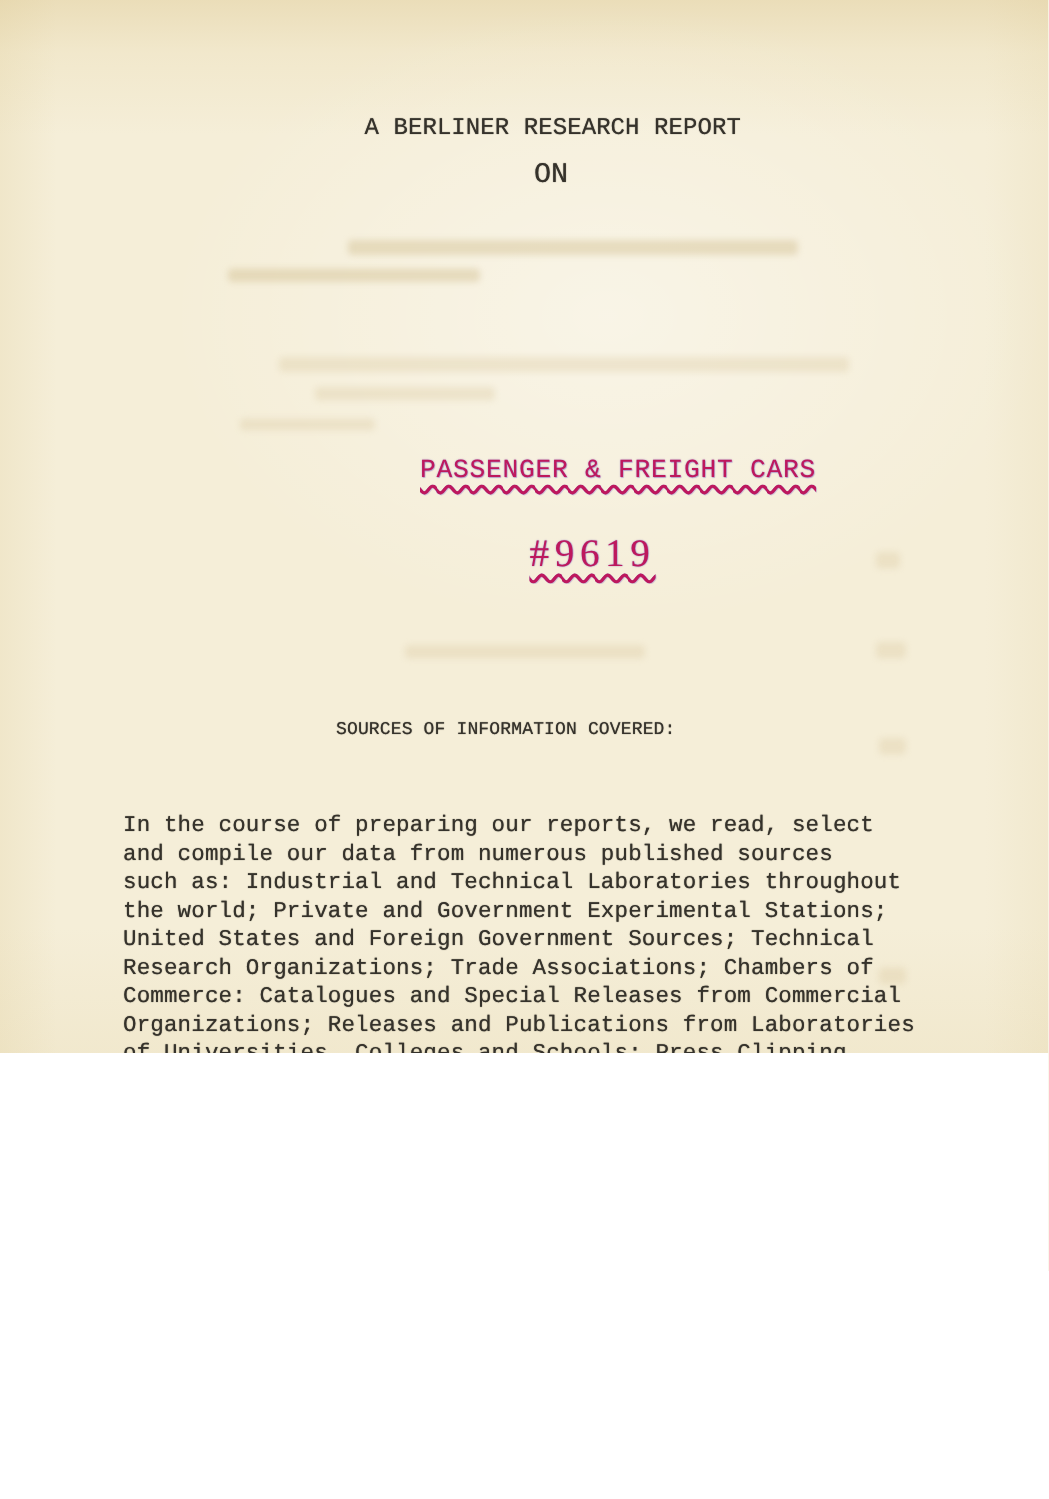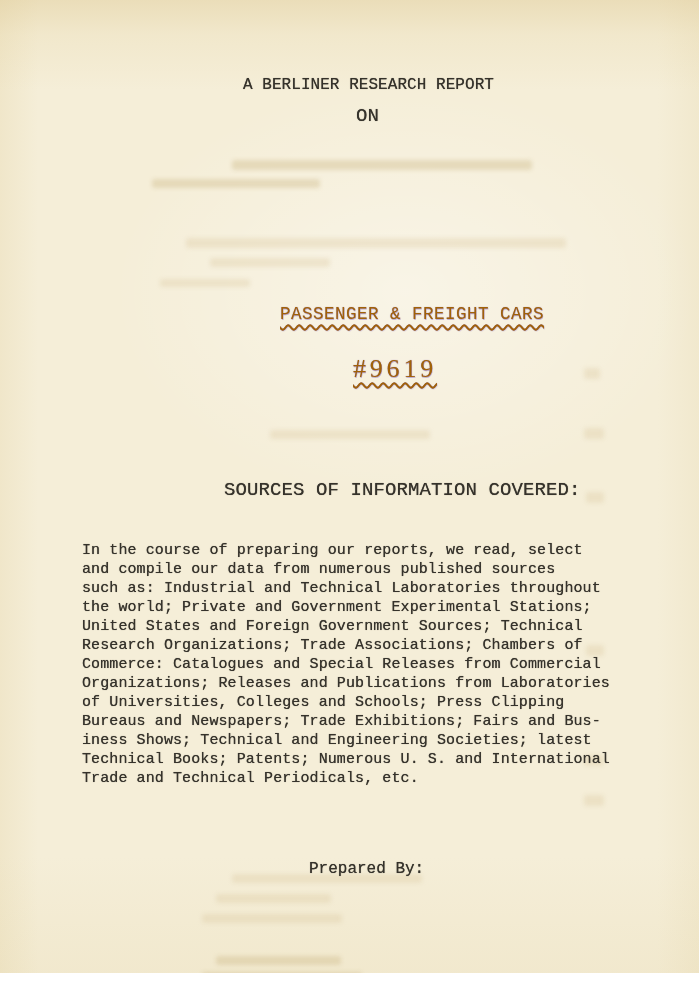--- a/index.html
+++ b/index.html
@@ -3,21 +3,21 @@
 <meta charset="utf-8">
 <style>
   html, body { margin: 0; padding: 0; }
   body {
     width: 699px; height: 999px;
     overflow: hidden;
     font-family: "Liberation Mono", "DejaVu Sans Mono", monospace;
   }
   .page {
     position: relative;
-    width: 699px; height: 973px;
+    width: 699px; height: 702px;
     background: #f5eed8;
     overflow: hidden;
   }
   
   .page::before {
     content: "";
     position: absolute; inset: 0;
     background:
       radial-gradient(ellipse 420px 300px at 58% 30%, rgba(255,255,255,0.38), rgba(255,255,255,0) 70%),
       linear-gradient(180deg, rgba(219,196,138,0.40) 0%, rgba(228,210,160,0.22) 35px, rgba(245,238,216,0) 90px),
@@ -26,29 +26,29 @@
     pointer-events: none;
   }
   .typed {
     position: absolute;
     color: #35322b;
     text-shadow: 0 0 0.7px rgba(52,48,40,0.85);
     white-space: pre;
   }
   .t-title    { top: 76px;  left: 243px; font-size: 16px; letter-spacing: 0.05px; }
   .t-on       { top: 105px; left: 356px; font-size: 19px; }
-  .t-heading  { top: 479px; left: 224px; font-size: 19px; letter-spacing: 0.1px; }
+  .t-heading  { top: 479px; left: 224px; font-size: 12px; letter-spacing: 0.1px; }
   .t-body1    { top: 541px; left: 82px;  font-size: 15px; line-height: 19px; letter-spacing: 0.1px; }
   .t-body2    { top: 777px; left: 80px;  font-size: 15px; line-height: 19px; letter-spacing: 0.1px; }
   .t-prep     { top: 860px; left: 309px; font-size: 16px; }
   .t-company  { top: 899px; left: 265px; font-size: 15px; letter-spacing: 0.2px; }
   .t-address  { top: 934px; left: 207px; font-size: 15px; letter-spacing: 0.1px; }
   .stamp {
     position: absolute;
-    color: #a16207;
+    color: #be185d;
     text-shadow: 0 0 1px rgba(125,92,184,0.75), 0.5px 0.5px 0.5px rgba(125,92,184,0.4);
     white-space: pre;
     text-decoration: underline;
     text-decoration-style: wavy;
     text-decoration-thickness: 1.5px;
     text-underline-offset: 5px;
     text-align: right;
   }
   .s-title  { top: 304px; left: 280px; font-size: 17.5px; letter-spacing: 0.5px; }
   .s-number { top: 354px; left: 353px; font-size: 26px; letter-spacing: 3.8px; font-family: Liberation Serif, serif; }

